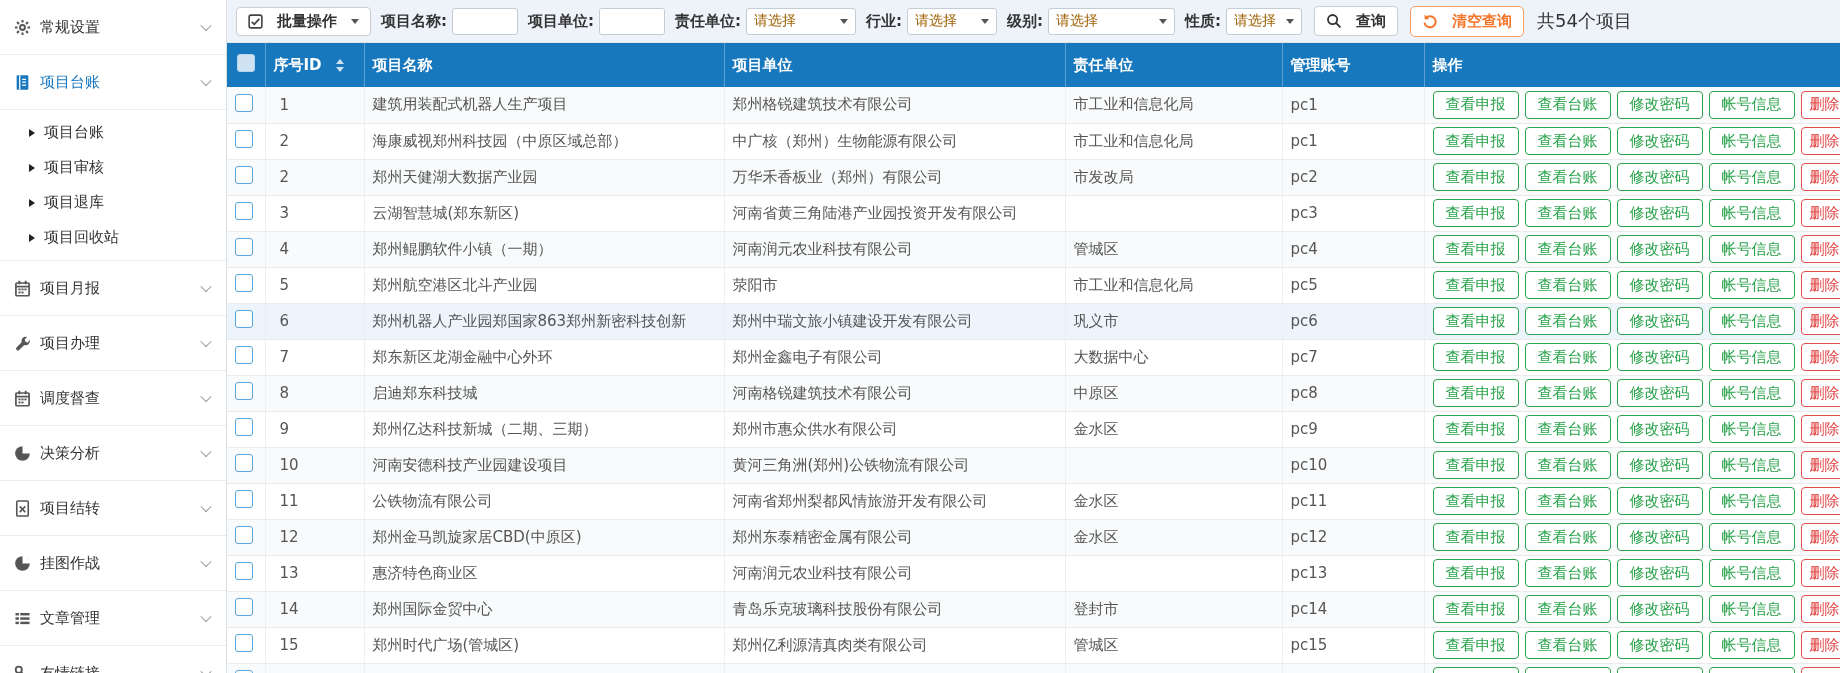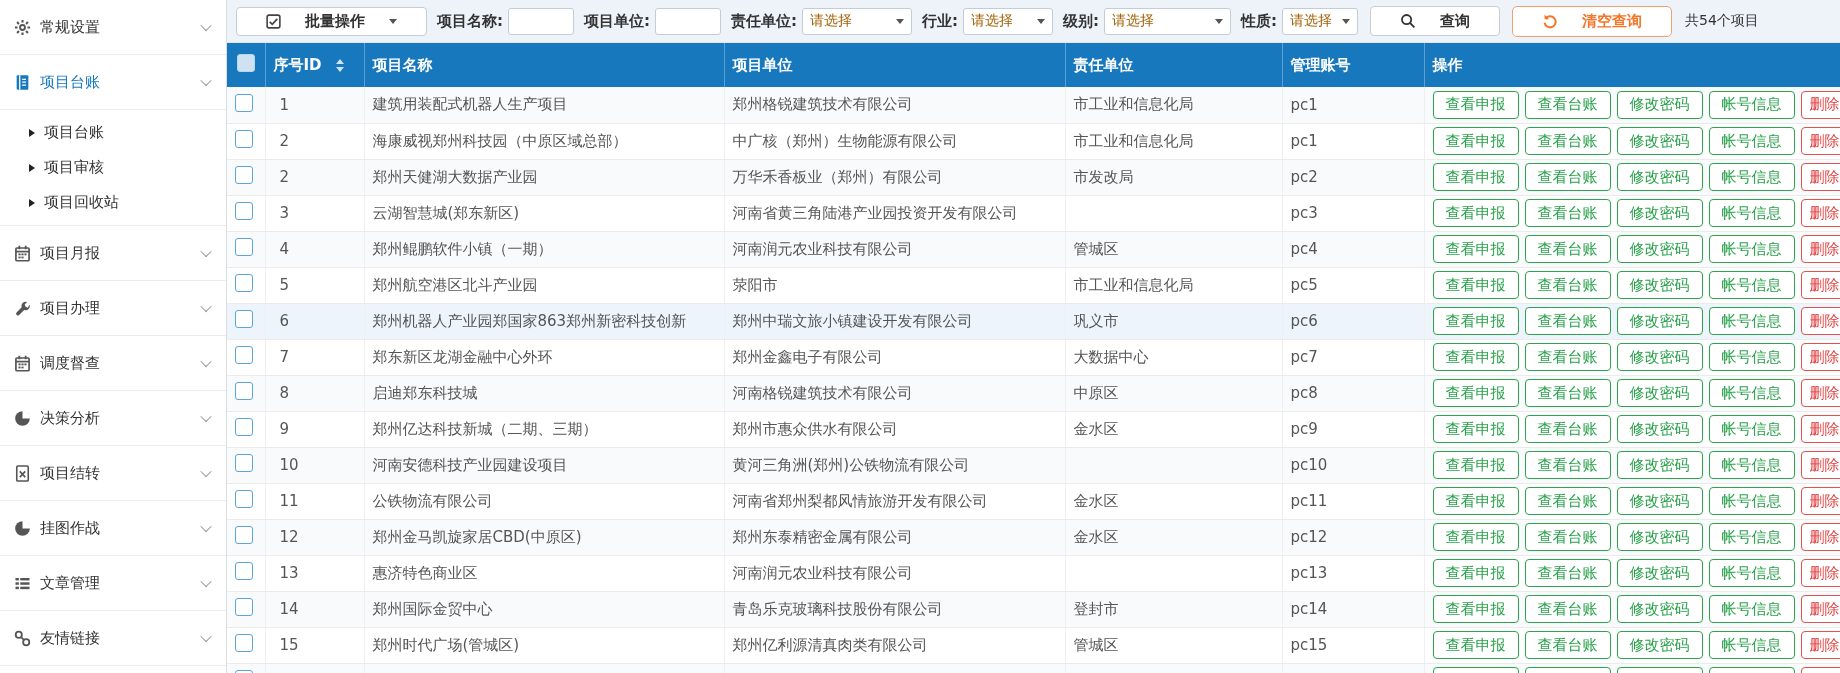--- a/index.html
+++ b/index.html
@@ -20,31 +20,31 @@
   .sub-item { height:35px; display:flex; align-items:center; padding-left:29px; font-size:15px; color:#333; cursor:pointer; }
   .tri { width:0; height:0; border-left:6px solid #222; border-top:4.5px solid transparent;
     border-bottom:4.5px solid transparent; margin-right:9px; }
 
   
   .main { flex:1; display:flex; flex-direction:column; min-width:0; background:#fff; }
 
   .toolbar { flex:0 0 43px; height:43px; background:#eef3f9; border-bottom:1px solid #e0e6ec;
     display:flex; align-items:center; padding:0 9px; font-size:15px; color:#333; white-space:nowrap; }
   .btn { background:#fff; border:1px solid #c9ced4; border-radius:4px; height:29px;
-    display:inline-flex; align-items:center; gap:24px; padding:0 29px; font-size:15px; color:#333;
+    display:inline-flex; align-items:center; gap:14px; padding:0 11px; font-size:15px; color:#333;
     font-family:inherit; cursor:pointer; }
   .btn-batch { font-weight:bold; }
   .flt-label { font-weight:bold; margin:0 5px 0 10px; }
   .flt-input { width:66px; height:27px; border:1px solid #c3cdd6; border-radius:3px; background:#fff; padding:0 5px; font-size:14px; }
   .flt-select { height:27px; border:1px solid #c3cdd6; border-radius:3px; background:#fff; color:#a16207;
     font-size:14px; display:inline-flex; align-items:center; justify-content:space-between; padding:0 7px; cursor:pointer; }
   .caret { width:0; height:0; border-top:5px solid #555; border-left:4px solid transparent; border-right:4px solid transparent; }
   .btn-search { font-weight:bold; margin-left:12px; height:30px; }
   .btn-clear { border:1.5px solid #f5a06a; color:#f4762a; font-weight:bold; margin-left:12px; height:31px; border-radius:5px; }
-  .total { margin-left:13px; font-size:14px; color:#333; }
+  .total { margin-left:13px; font-size:18px; color:#333; }
 
   
   .table-wrap { flex:1; overflow:hidden; background:#fff; }
   table { border-collapse:collapse; table-layout:fixed; width:1613px; }
   col.c-cbx{width:38px} col.c-id{width:99px} col.c-name{width:360px} col.c-unit{width:341px}
   col.c-resp{width:217px} col.c-acct{width:142px} col.c-ops{width:416px}
   thead th { background:#1878be; color:#fff; height:44px; font-size:15px; font-weight:bold;
     text-align:left; padding:0 0 0 8px; border-right:1px solid rgba(255,255,255,.3); }
   thead th:last-child { border-right:none; }
   thead th.th-cbx { padding-left:10px; }
@@ -97,20 +97,24 @@
         <div class="sub-item">
           <span class="tri"></span>
           <span>项目台账</span>
         </div>
         <div class="sub-item">
           <span class="tri"></span>
           <span>项目审核</span>
         </div>
         <div class="sub-item">
           <span class="tri"></span>
+          <span>项目退库</span>
+        </div>
+        <div class="sub-item">
+          <span class="tri"></span>
           <span>项目回收站</span>
         </div>
       </div>
       <div class="side-item">
         <span class="s-icon">
           <svg width="17" height="17" viewBox="0 0 16 16">
             <rect x="1.8" y="2.8" width="12.4" height="12" rx="1" fill="none" stroke="currentColor" stroke-width="1.6"></rect>
             <path d="M1.8 6.2h12.4" stroke="currentColor" stroke-width="1.6"></path>
             <path d="M5 .8v3.2M11 .8v3.2" stroke="currentColor" stroke-width="1.7"></path>
             <g fill="currentColor">

